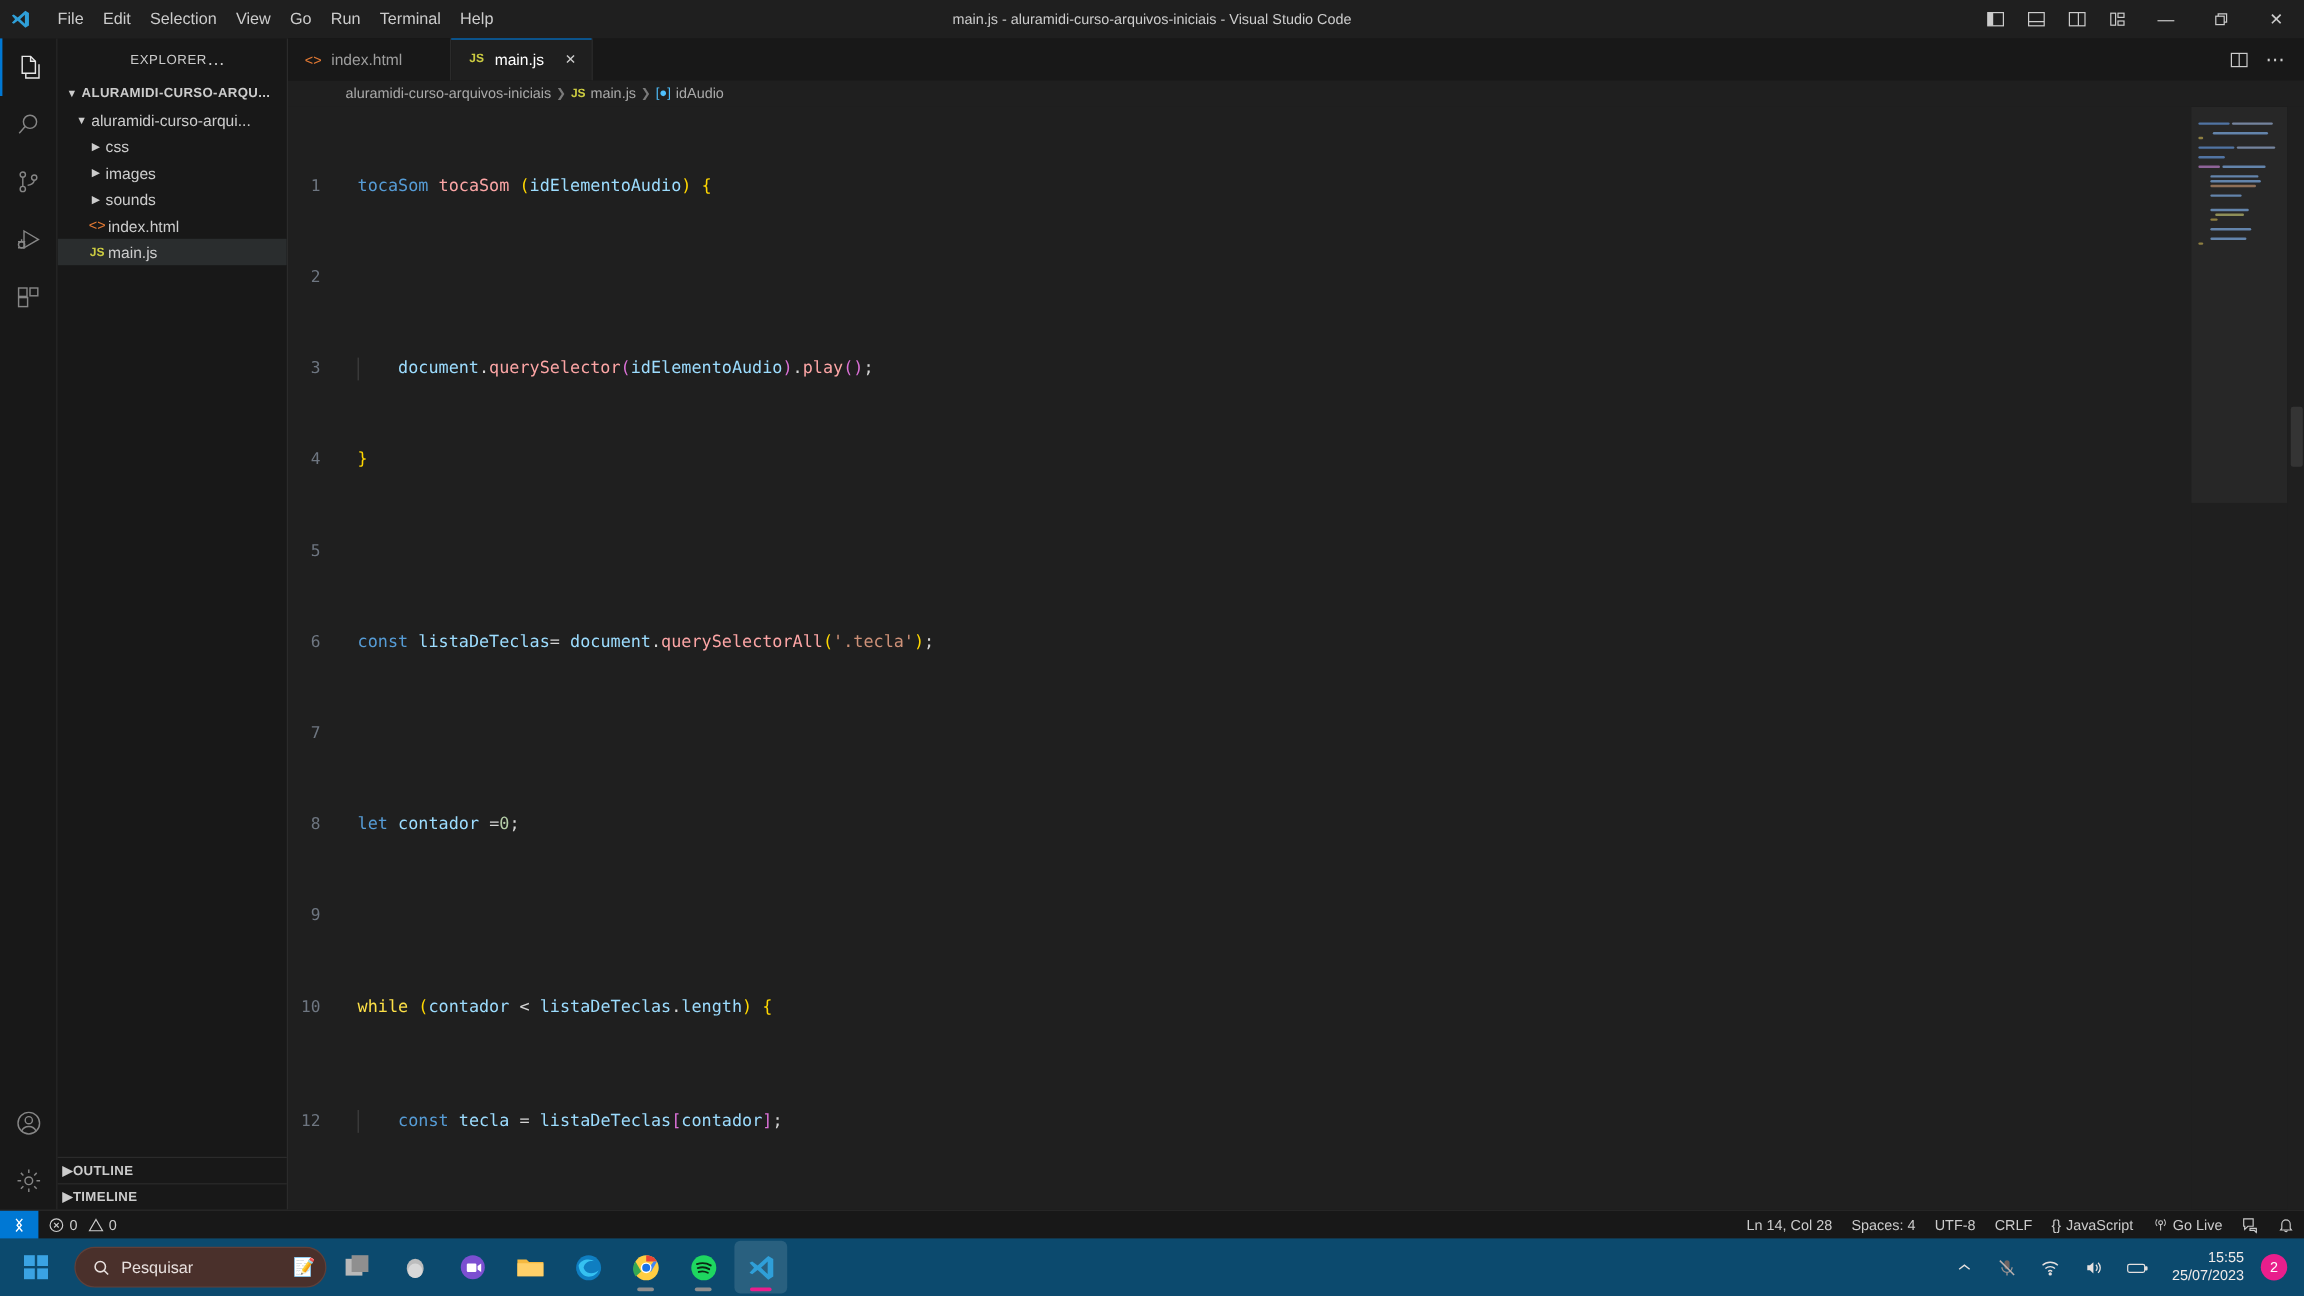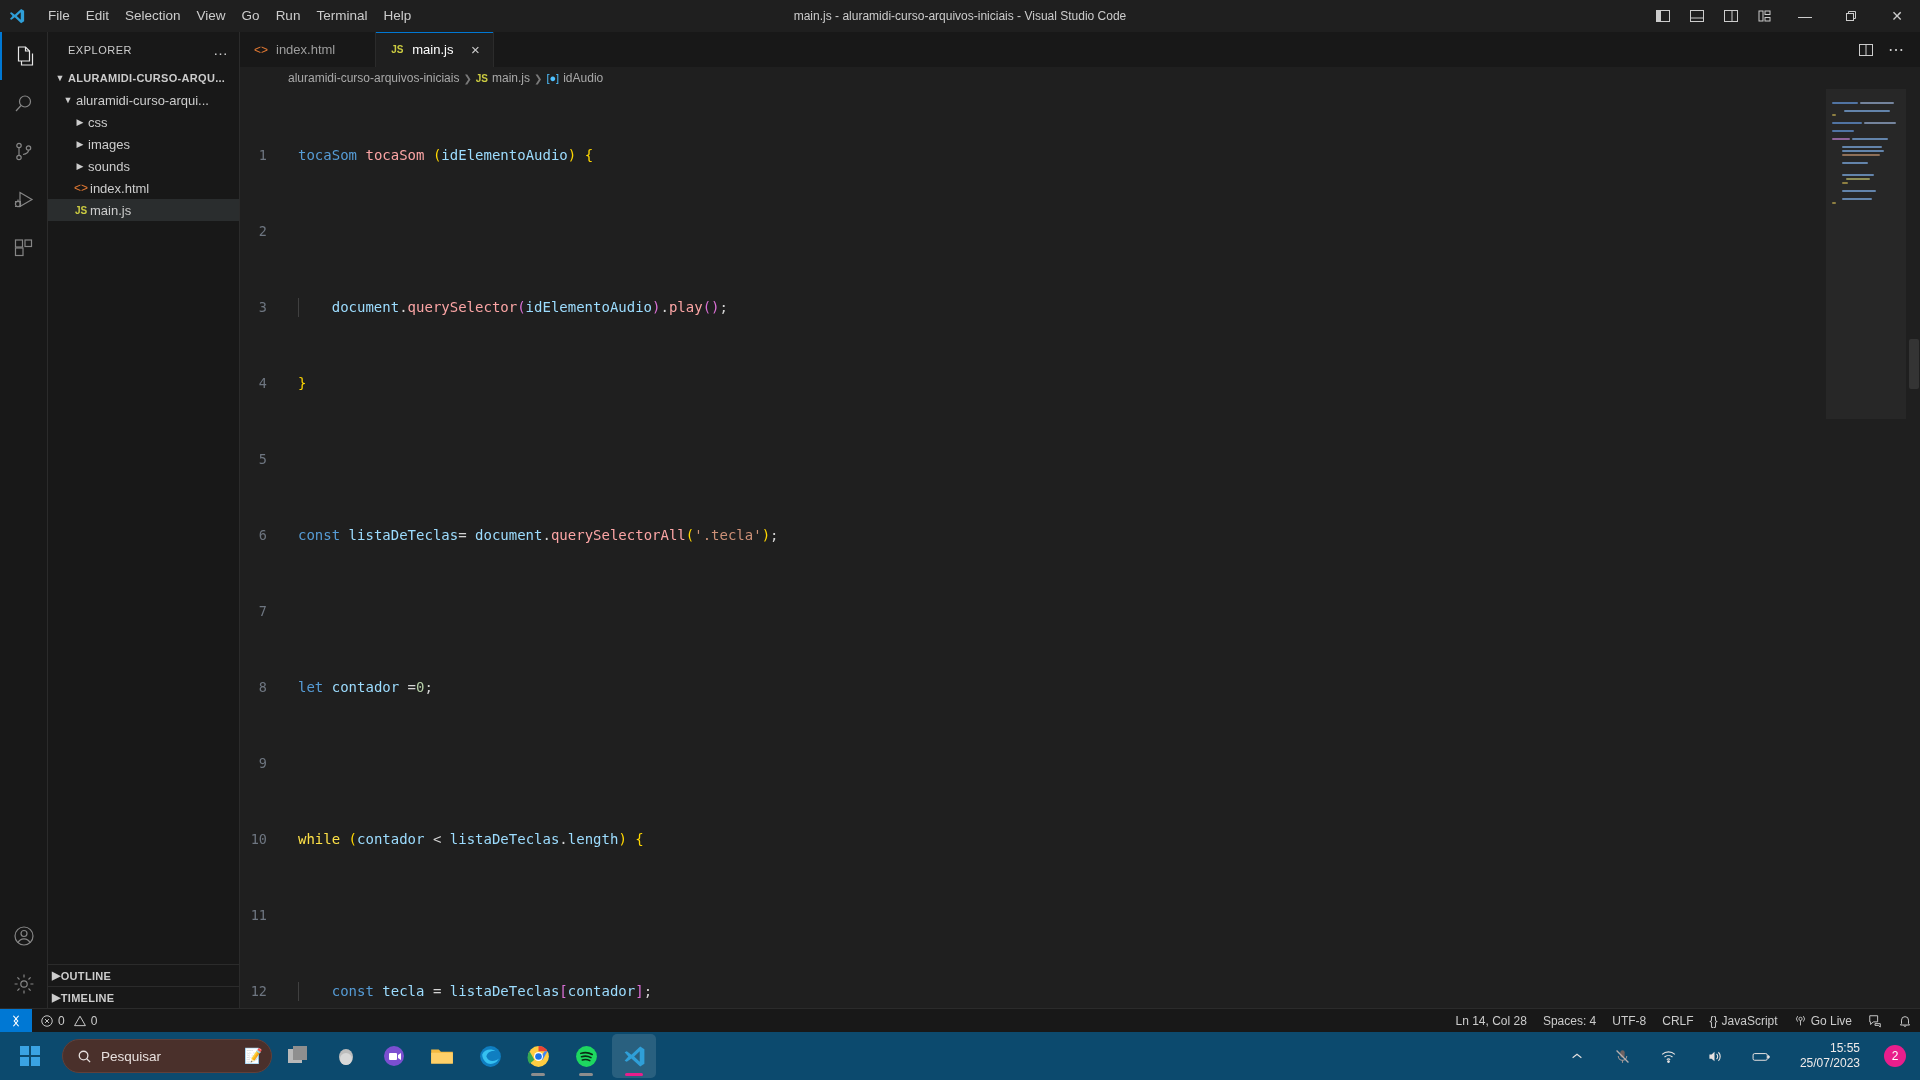--- a/index.html
+++ b/index.html
@@ -48,21 +48,21 @@
     content: ""; position: absolute; left: 0; top: 0; bottom: 0; width: 2px; background: #0078d4;
   }
   .act-spacer { flex: 1 1 auto; }
 
   
   .sidebar {
     width: 192px; background: #181818; display: flex; flex-direction: column;
     flex: 0 0 192px; border-right: 1px solid #2b2b2b;
   }
   .sidebar-header {
-    height: 35px; display: flex; align-items: center; justify-content: space-between;
+    height: 35px; display: flex; align-items: center; justify-content: center;
     padding: 0 10px 0 20px; color: #cccccc; font-size: 11px; letter-spacing: .5px;
     text-transform: uppercase; flex: 0 0 35px;
   }
   .sb-dots { color: #cccccc; font-size: 15px; letter-spacing: 1px; line-height: 10px; cursor: pointer; }
   .tree { flex: 1 1 auto; overflow: hidden; font-size: 13px; color: #cccccc; }
   .row {
     height: 22px; display: flex; align-items: center; white-space: nowrap;
     cursor: pointer; padding-right: 4px; position: relative;
   }
   .row.selected { background: #2a2d2e; }
@@ -172,21 +172,21 @@
     border-radius: 18px; background: #4a302b; border: 1px solid #60403a;
     color: #e8e0de; font-size: 13.5px; min-width: 210px; cursor: text; margin-left: 6px;
   }
   .tb-app {
     width: 44px; height: 44px; display: flex; align-items: center; justify-content: center;
     border-radius: 5px; position: relative; cursor: pointer;
   }
   .tb-app.active { background: rgba(255,255,255,.12); }
   .tb-ind { position: absolute; bottom: 2px; left: 50%; transform: translateX(-50%); width: 14px; height: 3px; border-radius: 2px; background: #8d8d8d; }
   .tb-ind.cur { width: 18px; background: #e91e8c; }
-  .tray { margin-left: auto; display: flex; align-items: center; gap: 16px; padding-right: 6px; color: #e6e1e0; }
+  .tray { margin-left: auto; display: flex; align-items: center; gap: 6px; padding-right: 6px; color: #e6e1e0; }
   .tray-icon { width: 30px; height: 34px; display: flex; align-items: center; justify-content: center; border-radius: 4px; cursor: pointer; }
   .clock { display: flex; flex-direction: column; align-items: flex-end; font-size: 12px; line-height: 15px; color: #f0ebea; padding: 0 8px; cursor: pointer; }
   .badge { width: 22px; height: 22px; border-radius: 50%; background: #e91e8c; color: #fff; font-size: 12px; display: flex; align-items: center; justify-content: center; }
 </style>
 </head>
 <body>
 
 <div class="app">
 
   <div class="titlebar">
@@ -437,24 +437,20 @@
           <div class="cline">
             <span class="lnum">9</span>
             <span class="ctext"></span>
           </div>
 
           <div class="cline">
             <span class="lnum">10</span>
             <span class="ctext"><span class="kwc">while</span> <span class="p1">(</span><span class="var">contador</span> <span class="op">&lt;</span> <span class="var">listaDeTeclas</span><span class="op">.</span><span class="var">length</span><span class="p1">)</span> <span class="p1">{</span></span>
           </div>
 
-          <div class="cline">
-            <span class="lnum">11</span>
-            <span class="ctext"><span class="indent-guide" style="left:10px"></span></span>
-          </div>
 
           <div class="cline">
             <span class="lnum">12</span>
             <span class="ctext"><span class="indent-guide" style="left:10px"></span>    <span class="kw">const</span> <span class="var">tecla</span> <span class="op">=</span> <span class="var">listaDeTeclas</span><span class="p2">[</span><span class="var">contador</span><span class="p2">]</span><span class="op">;</span></span>
           </div>
 
           
 
           
 

